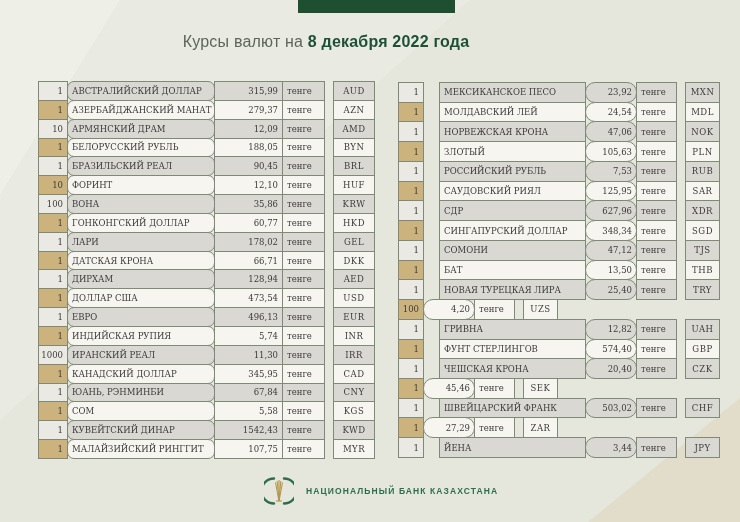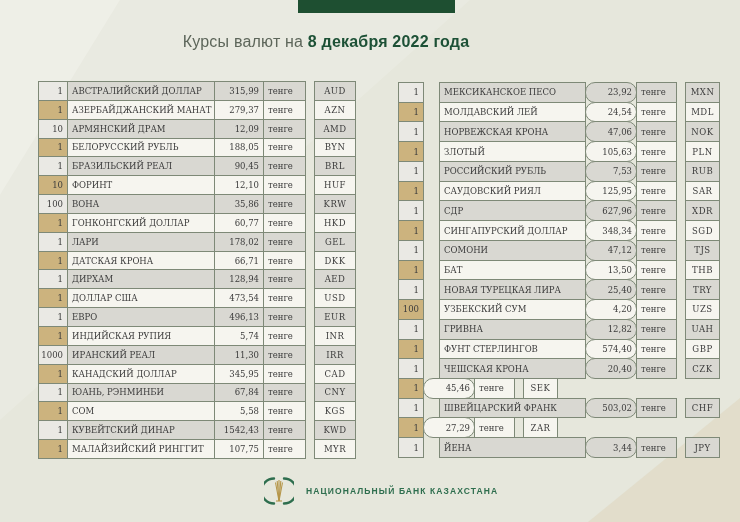--- a/index.html
+++ b/index.html
@@ -40,21 +40,21 @@
   .c + .c{margin-left:-1px;}
   .gap{box-sizing:border-box;width:8px;background:transparent;border:none;}
   .gap + .c{margin-left:0;}
 
   .qty {justify-content:flex-end;padding-right:4px;}
   .name{padding-left:4px;}
   .rate{justify-content:flex-end;padding-right:4px;}
   .unit{padding-left:4px;}
   .code{justify-content:center;letter-spacing:0.5px;}
 
-  .t-left  .qty{width:30px;}  .t-left  .name{width:148px;} .t-left  .rate{width:50px;}
+  .t-left  .qty{width:30px;}  .t-left  .name{width:148px;border-radius:7px;} .t-left  .rate{width:69px;}
   .t-left  .unit{width:43px;} .t-left  .code{width:42px;}
   .t-right .qty{width:26px;}  .t-right .name{width:147px;margin-left:15px;} .t-right .rate{width:52px;border-radius:10px;}
   .t-right .unit{width:41px;} .t-right .code{width:35px;}
 
   .row.gray  .c{background:#d9d8d2;}
   .row.gray  .qty{background:#eae9e4;}
   .row.light .c{background:#f6f5ef;}
   .row.light .qty{background:#ccb37e;}
 
   .footer{
@@ -323,21 +323,20 @@
     <div class="row gray">
       <div class="c qty">1</div>
       <div class="c name">НОВАЯ ТУРЕЦКАЯ ЛИРА</div>
       <div class="c rate">25,40</div>
       <div class="c unit">тенге</div>
       <div class="gap"></div>
       <div class="c code">TRY</div>
     </div>
     <div class="row light">
       <div class="c qty">100</div>
-      <div class="c name">УЗБЕКСКИЙ СУМ</div>
       <div class="c rate">4,20</div>
       <div class="c unit">тенге</div>
       <div class="gap"></div>
       <div class="c code">UZS</div>
     </div>
     <div class="row gray">
       <div class="c qty">1</div>
       <div class="c name">ГРИВНА</div>
       <div class="c rate">12,82</div>
       <div class="c unit">тенге</div>

